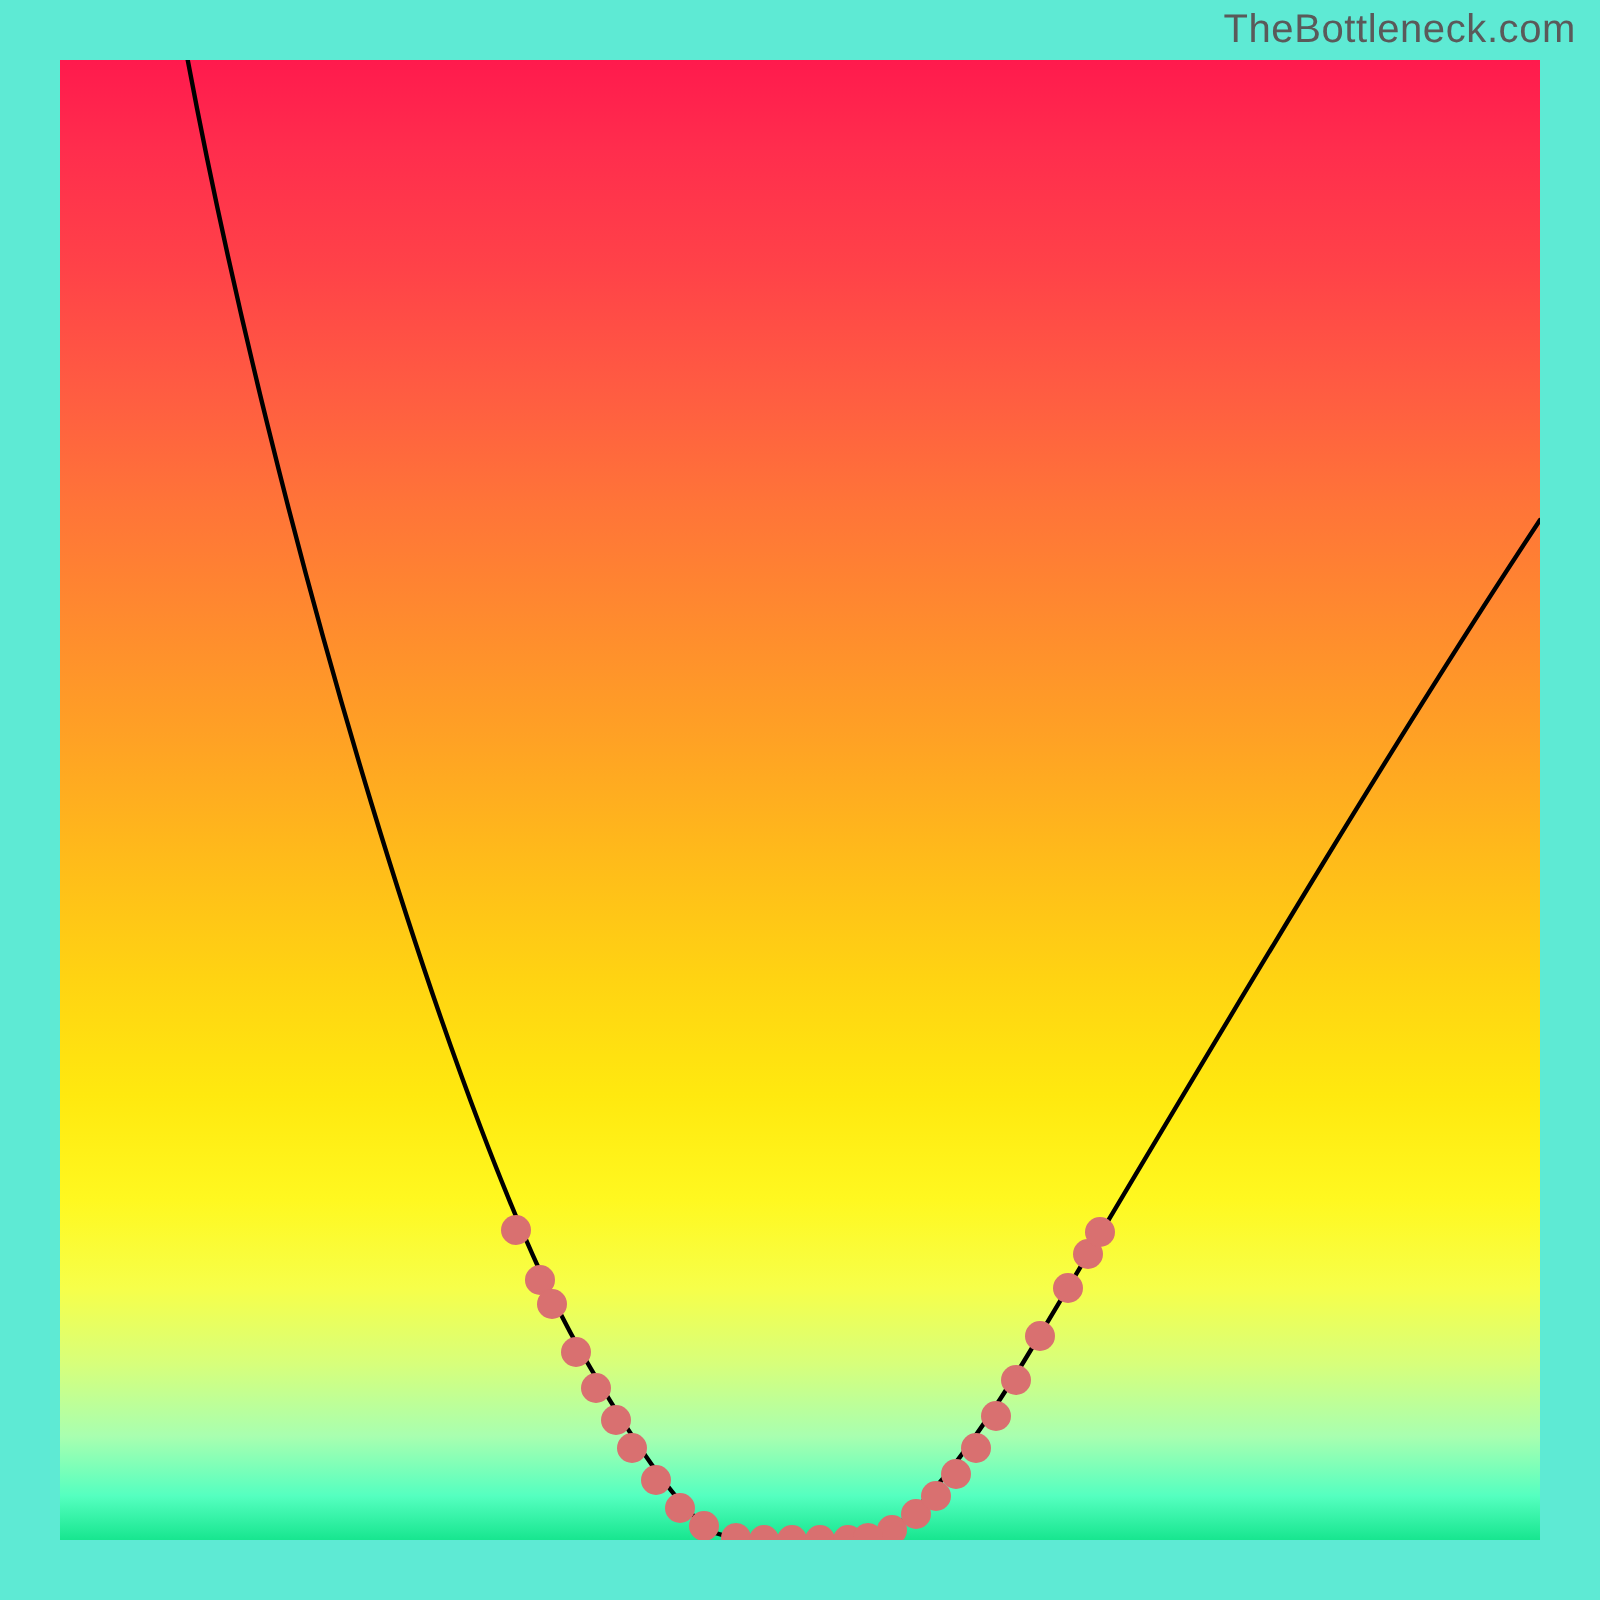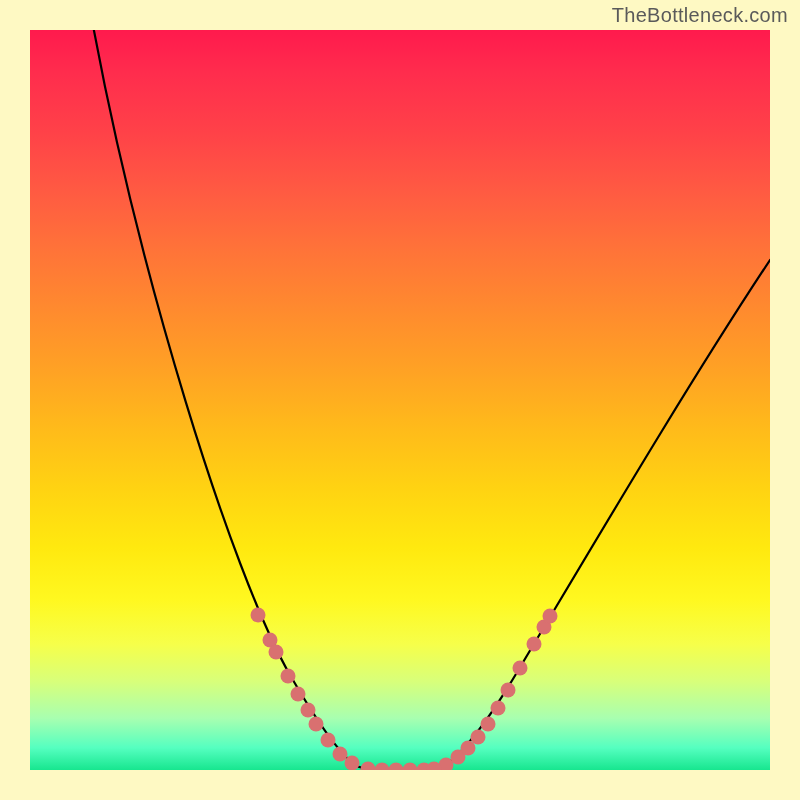--- a/index.html
+++ b/index.html
@@ -7,21 +7,21 @@
     padding: 0;
     width: 800px;
     height: 800px;
     background: #000000;
     overflow: hidden;
   }
   .container {
     position: relative;
     width: 800px;
     height: 800px;
-    background: #fef9c3;
+    background: #5eead4;
   }
   .watermark {
     position: absolute;
     top: 4px;
     right: 12px;
     font-family: Arial, Helvetica, sans-serif;
     font-size: 20px;
     font-weight: 500;
     color: #5a5a5a;
     letter-spacing: 0.3px;

